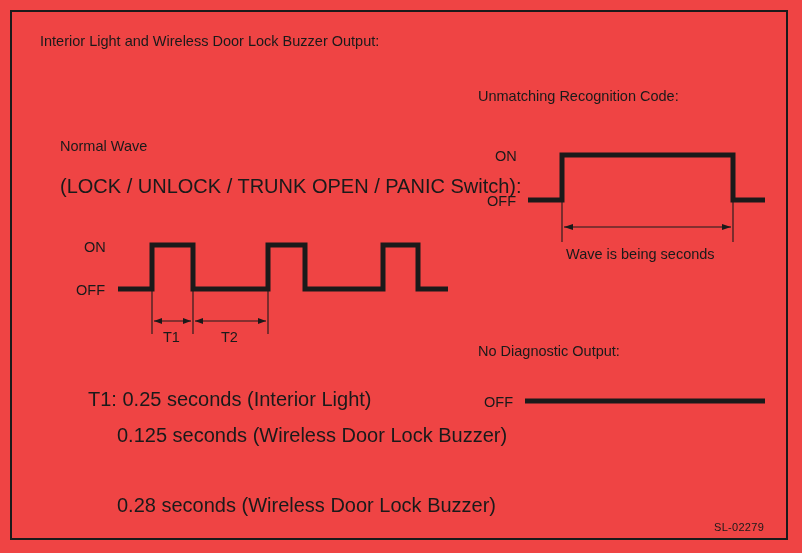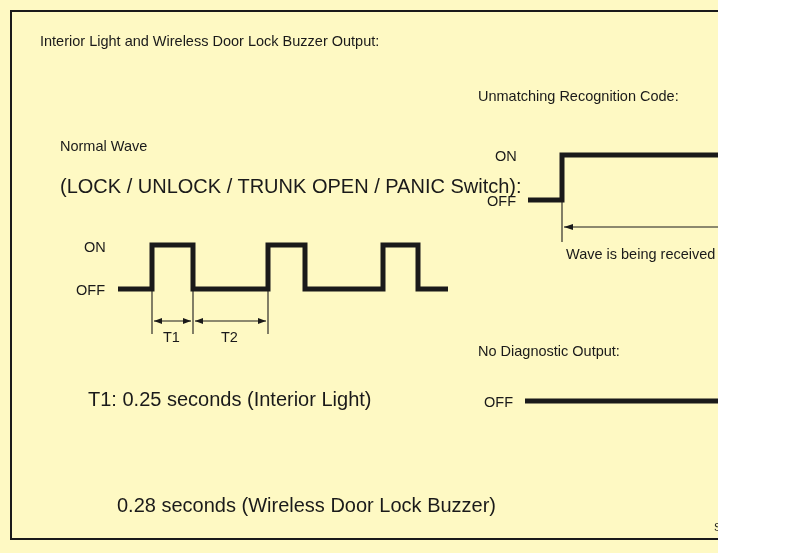--- a/index.html
+++ b/index.html
@@ -6,23 +6,23 @@
     margin: 0;
     padding: 0;
     background: #ffffff;
   }
   body {
     font-family: "Liberation Sans", sans-serif;
     color: #1a1a1a;
   }
   #page {
     position: relative;
-    width: 718px;
+    width: 802px;
     height: 553px;
-    background: #fef9c3;
+    background: #ef4444;
     overflow: hidden;
   }
   .frame {
     position: absolute;
     left: 10px;
     top: 10px;
     width: 778px;
     height: 530px;
     border: 2px solid #1a1a1a;
     box-sizing: border-box;
@@ -93,39 +93,40 @@
 
     <line class="dim-line" x1="195" y1="321" x2="266" y2="321"></line>
     <path d="M 195 321 L 203 318 L 203 324 Z" fill="#1a1a1a"></path>
     <path d="M 266 321 L 258 318 L 258 324 Z" fill="#1a1a1a"></path>
   </svg>
 
   <div class="txt t-dim" style="left:163px; top:330px;">T1</div>
   <div class="txt t-dim" style="left:221px; top:330px;">T2</div>
 
   <div class="txt t-body" style="left:88px; top:389px;text-align:right;">T1: 0.25 seconds (Interior Light)</div>
+  <div class="txt t-body" style="left:117px; top:425px;">0.125 seconds (Wireless Door Lock Buzzer)</div>
   <div class="txt t-body" style="left:117px; top:495px;">0.28 seconds (Wireless Door Lock Buzzer)</div>
 
   <div class="txt t-section" style="left:478px; top:89px;">Unmatching Recognition Code:</div>
 
   <div class="txt t-level" style="left:495px; top:149px;">ON</div>
   <div class="txt t-level" style="left:487px; top:194px;">OFF</div>
 
   <svg class="wave-svg" style="left:0px; top:0px;" width="802" height="553">
     <path class="wave-path" d="M 528 200 L 562 200 L 562 155 L 733 155 L 733 200 L 765 200"></path>
 
     <line class="ext-line" x1="562" y1="202" x2="562" y2="242"></line>
     <line class="ext-line" x1="733" y1="202" x2="733" y2="242"></line>
 
     <line class="dim-line" x1="564" y1="227" x2="731" y2="227"></line>
     <path d="M 564 227 L 573 224 L 573 230 Z" fill="#1a1a1a"></path>
     <path d="M 731 227 L 722 224 L 722 230 Z" fill="#1a1a1a"></path>
   </svg>
 
-  <div class="txt t-caption" style="left:566px; top:247px;">Wave is being received</div>
+  <div class="txt t-caption" style="left:566px; top:247px;">Wave is being seconds</div>
 
   <div class="txt t-section" style="left:478px; top:344px;">No Diagnostic Output:</div>
 
   <div class="txt t-level" style="left:484px; top:395px;">OFF</div>
 
   <svg class="wave-svg" style="left:0px; top:0px;" width="802" height="553">
     <path class="wave-path" d="M 525 401 L 765 401"></path>
   </svg>
 
   <div class="txt t-code" style="left:714px; top:522px;">SL-02279</div>

